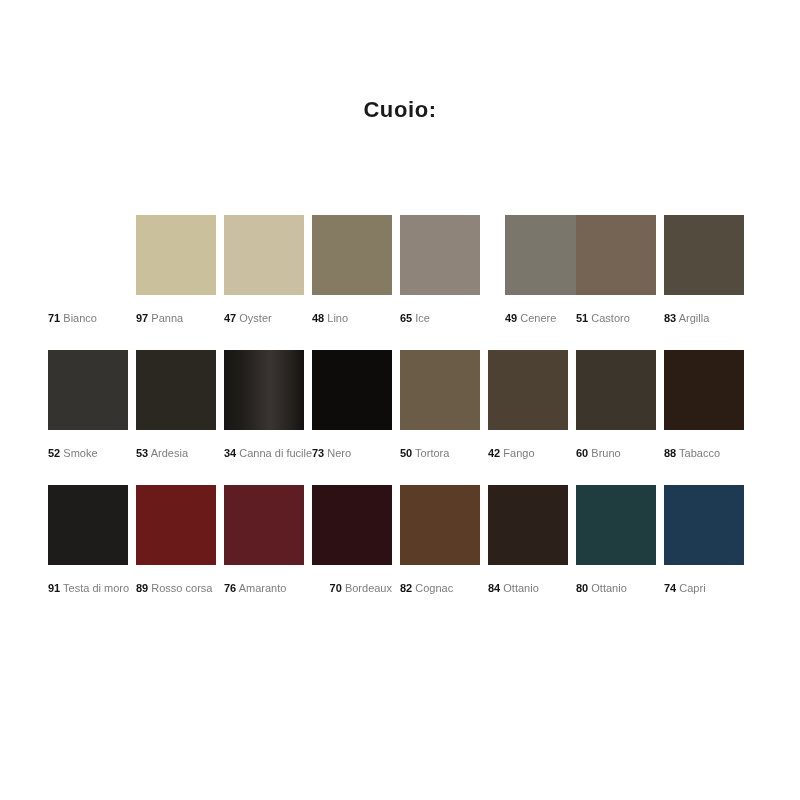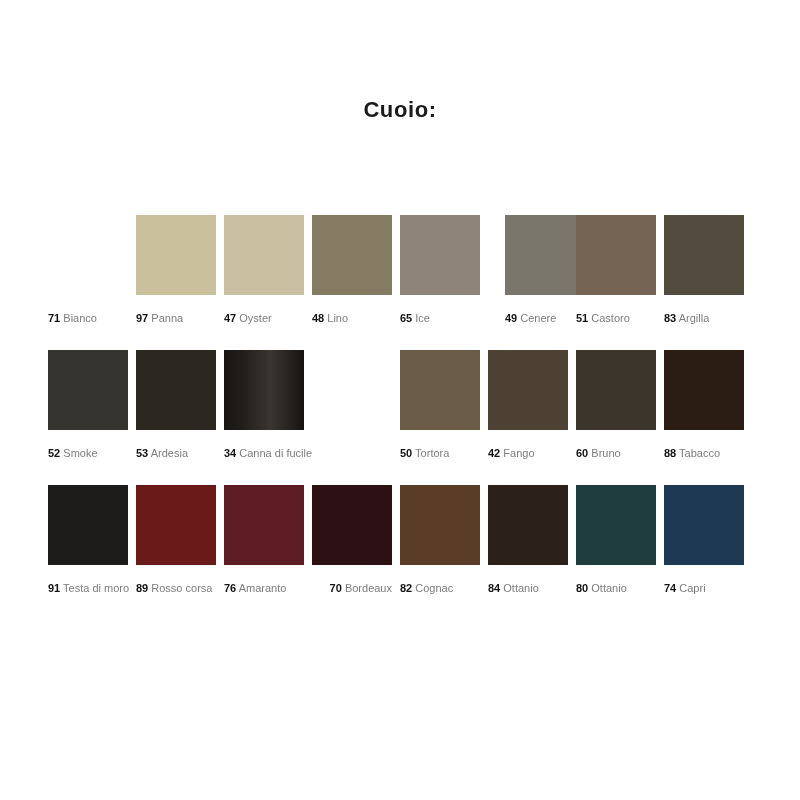--- a/index.html
+++ b/index.html
@@ -133,20 +133,24 @@
           <div class="swatch-label"><span class="swatch-code">52</span><span class="swatch-name"> Smoke</span></div>
         </div>
         <div class="swatch-cell" style="left: 88px;">
           <div class="swatch-chip" style="background: rgb(43, 39, 33);"></div>
           <div class="swatch-label"><span class="swatch-code">53</span><span class="swatch-name"> Ardesia</span></div>
         </div>
         <div class="swatch-cell" style="left: 176px;">
           <div class="swatch-chip" style="background: linear-gradient(90deg, rgb(24, 22, 20) 0%, rgb(32, 29, 26) 22%, rgb(58, 53, 49) 58%, rgb(38, 35, 32) 82%, rgb(20, 18, 17) 100%);"></div>
           <div class="swatch-label"><span class="swatch-code">34</span><span class="swatch-name"> Canna di fucile</span></div>
         </div>
+        <div class="swatch-cell" style="left: 264px;">
+          <div class="swatch-chip" style="background: rgb(13, 12, 11);"></div>
+          <div class="swatch-label"><span class="swatch-code">73</span><span class="swatch-name"> Nero</span></div>
+        </div>
         <div class="swatch-cell" style="left: 352px;">
           <div class="swatch-chip" style="background: rgb(107, 92, 71);"></div>
           <div class="swatch-label"><span class="swatch-code">50</span><span class="swatch-name"> Tortora</span></div>
         </div>
         <div class="swatch-cell" style="left: 440px;">
           <div class="swatch-chip" style="background: rgb(77, 65, 52);"></div>
           <div class="swatch-label"><span class="swatch-code">42</span><span class="swatch-name"> Fango</span></div>
         </div>
         <div class="swatch-cell" style="left: 528px;">
           <div class="swatch-chip" style="background: rgb(59, 53, 43);"></div>

